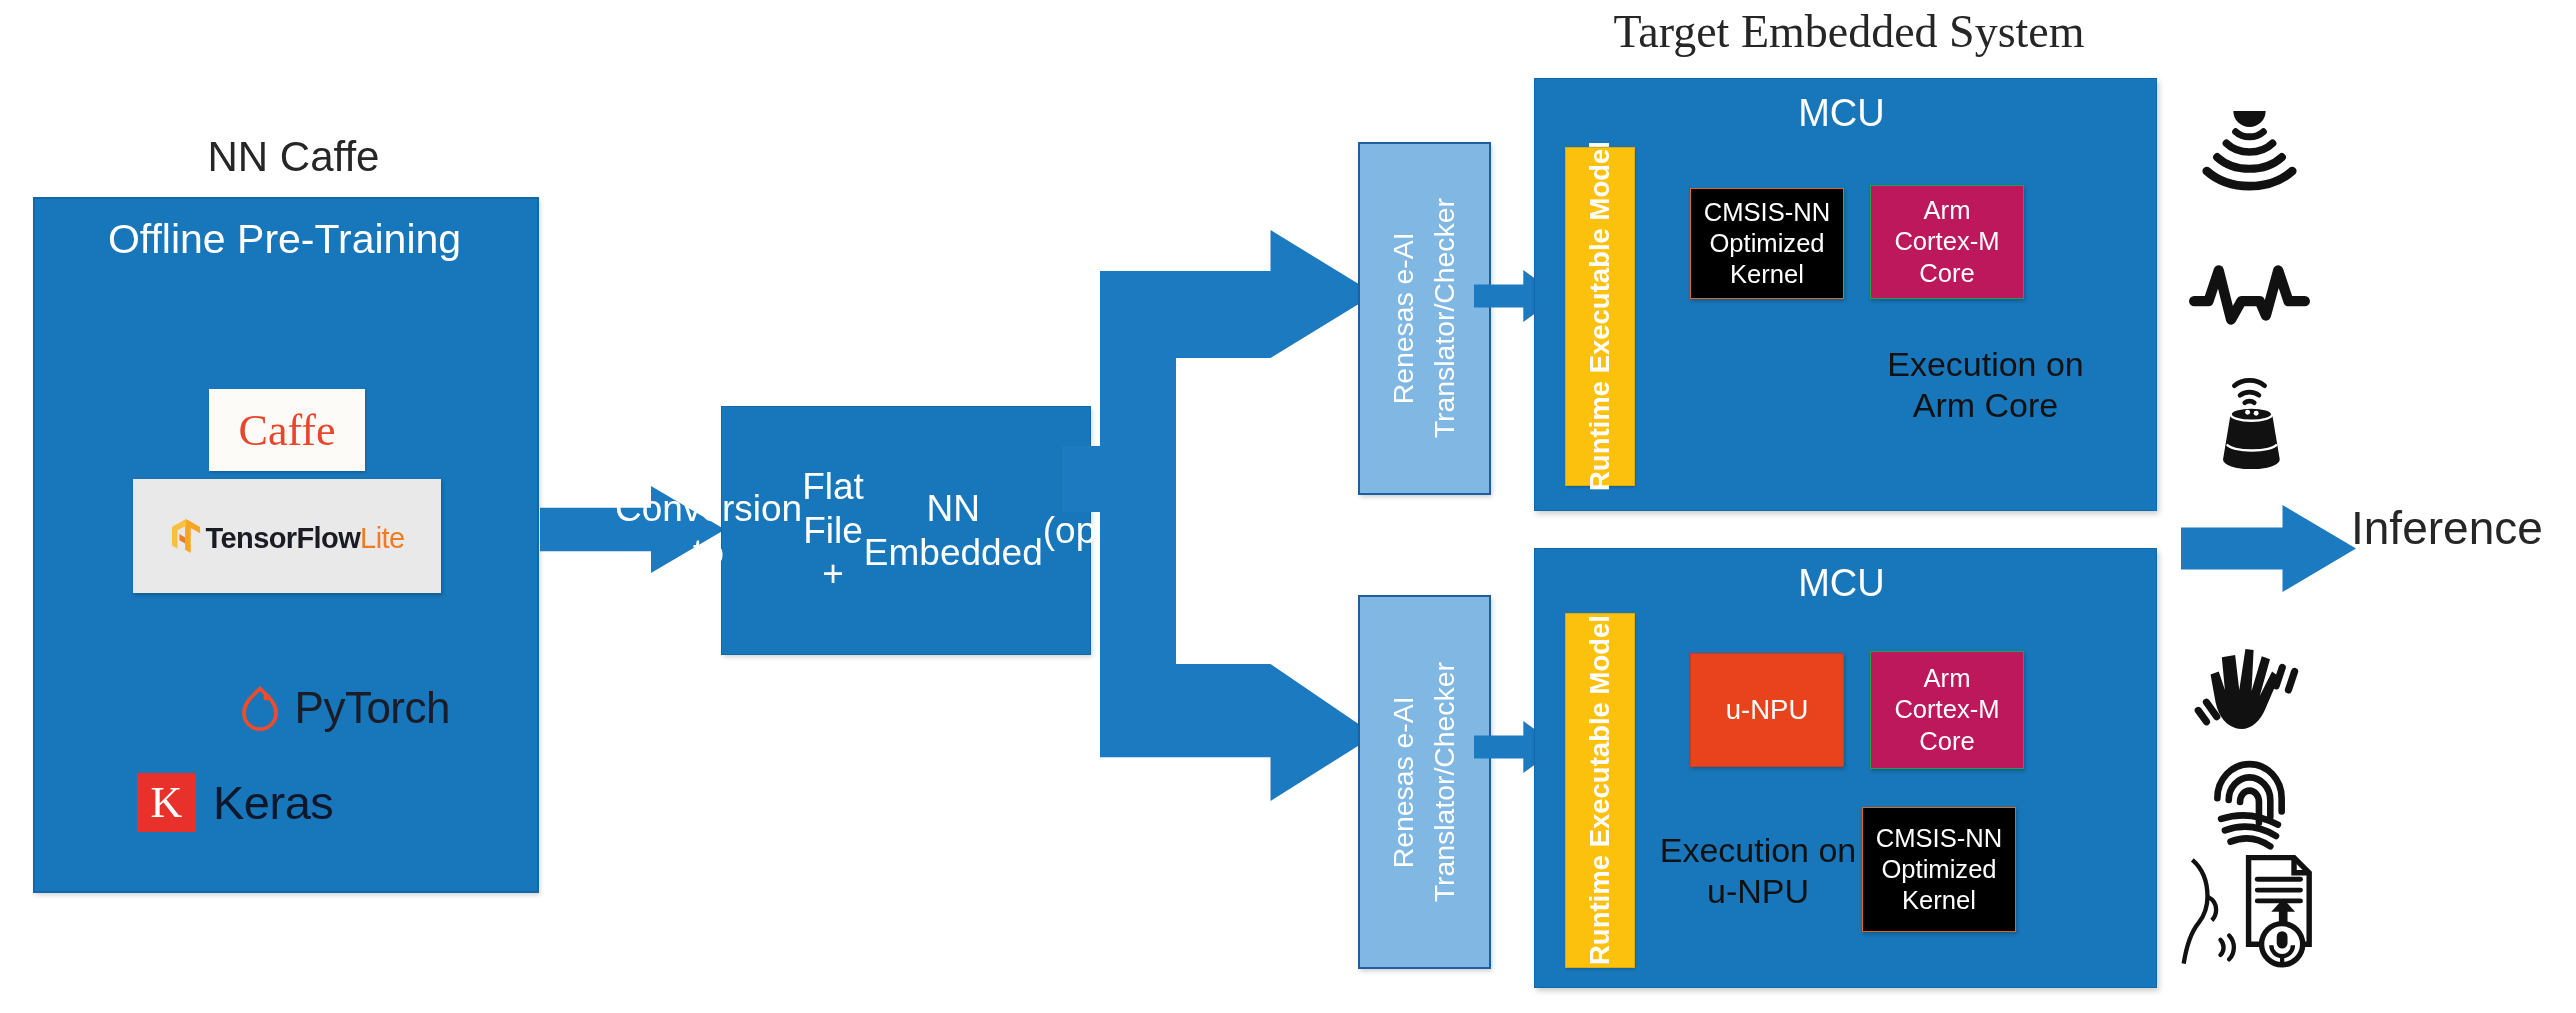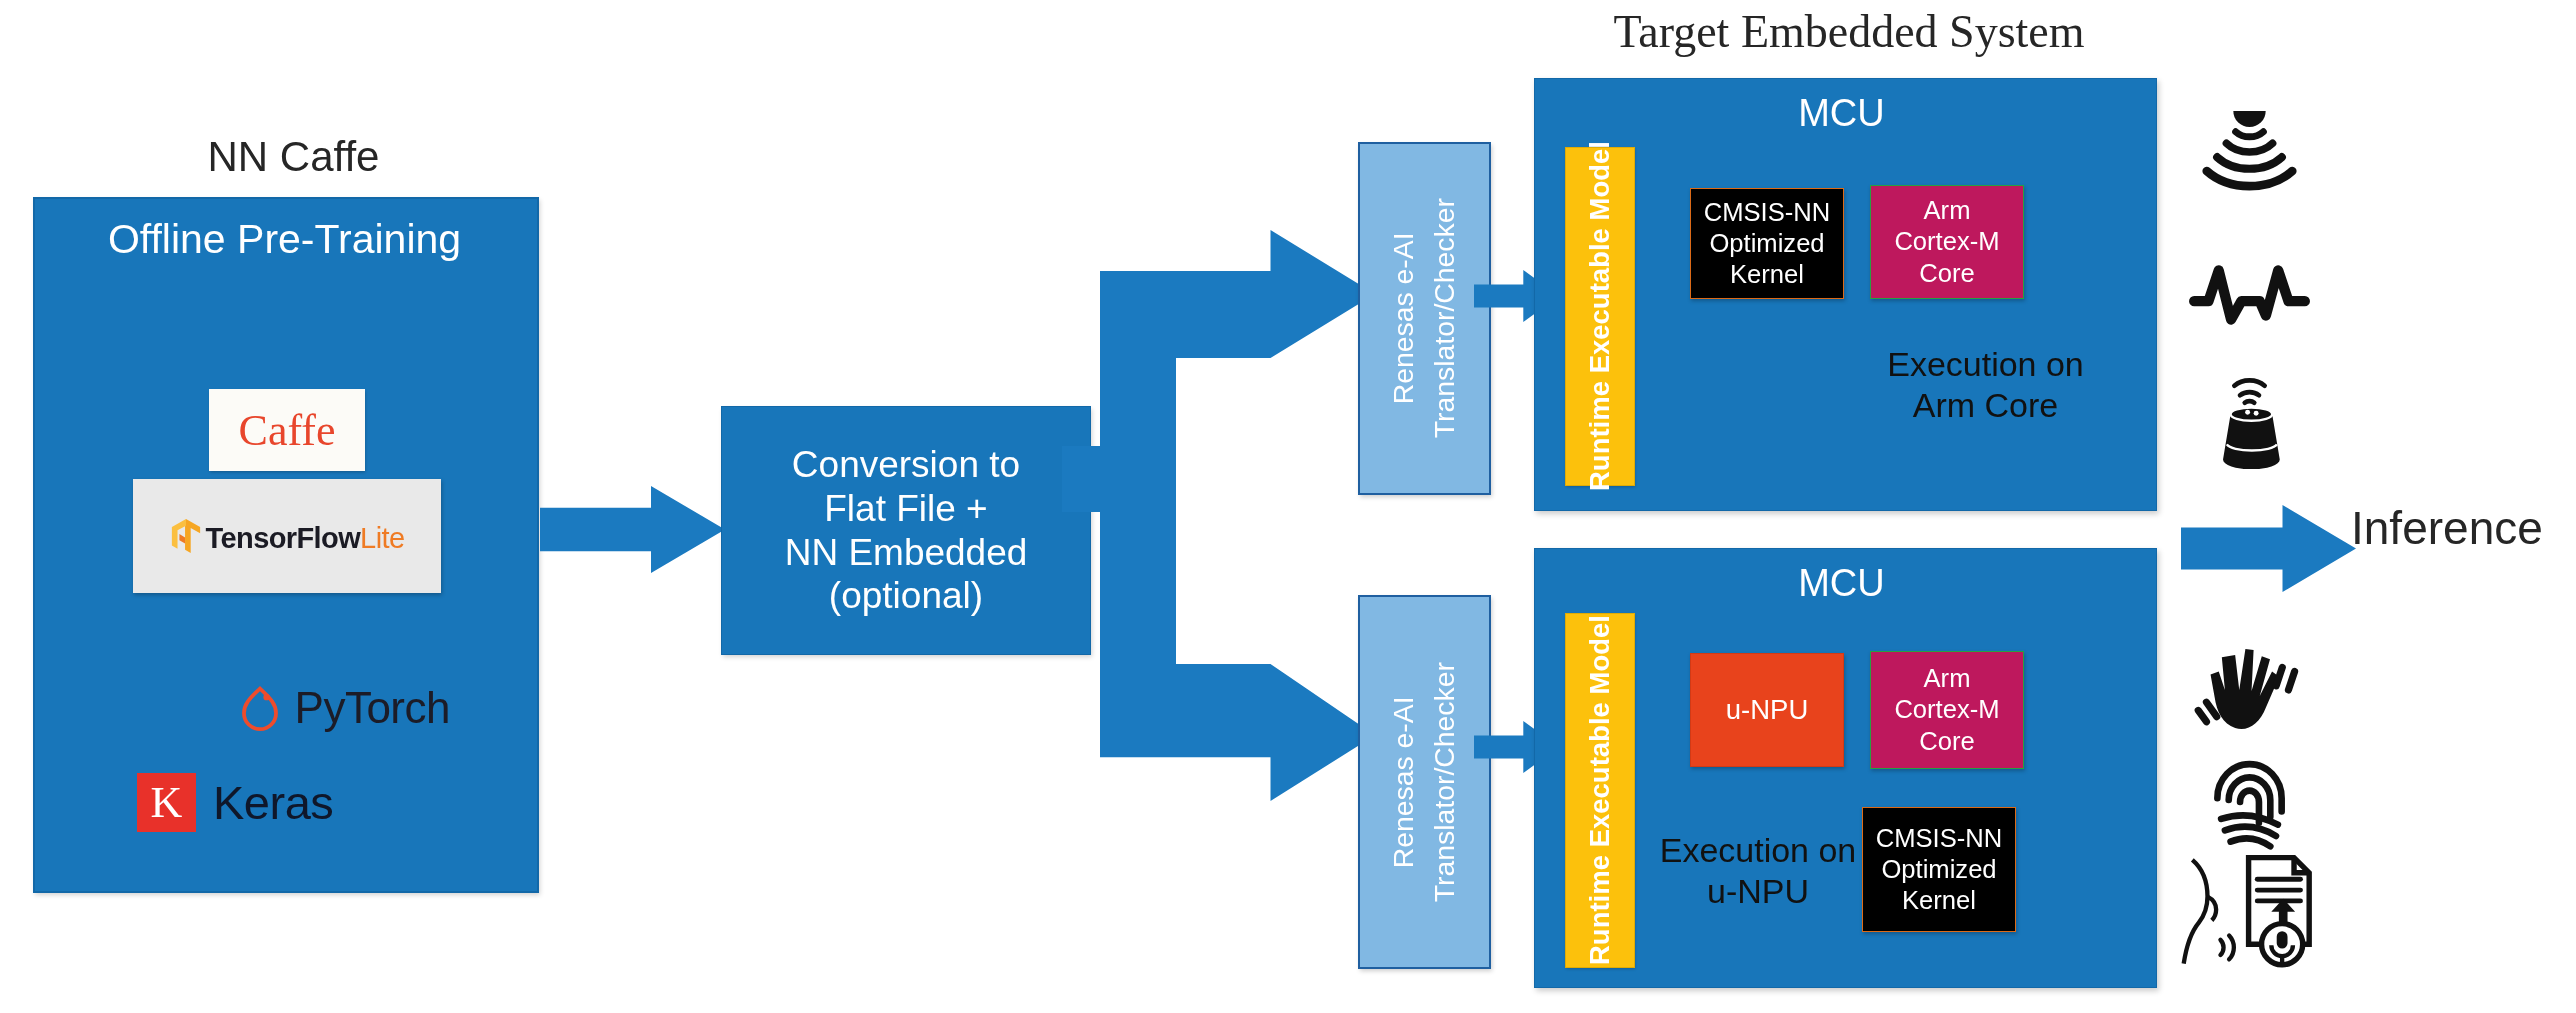--- a/index.html
+++ b/index.html
@@ -30,21 +30,21 @@
   #pytorch-row .lbl{font-size:44px;color:#1c1c27;letter-spacing:-0.5px;}
   #keras-row{left:137px;top:768px;width:313px;height:68px;justify-content:flex-start;}
   #keras-k{width:59px;height:59px;background:#e8312a;color:#fff;font-size:44px;
            display:flex;align-items:center;justify-content:center;
            font-family:"Liberation Serif","DejaVu Serif",serif;}
   #keras-row .lbl{font-size:47px;color:#0f172a;margin-left:17px;letter-spacing:-0.5px;}
 
   
   #conv-box{left:721px;top:406px;width:368px;height:247px;background:#1876ba;
             border:1.9px solid #1268a8;box-shadow:1.9px 2.8px 4.7px rgba(0,0,0,.18);
-            flex-direction:column;color:#fff;font-size:37px;line-height:1.18;}
+            flex-direction:row;color:#fff;font-size:37px;line-height:1.18;}
 
   
   .arw{background:#1b7ac0;}
   #arrow-left{left:540px;top:486px;width:185px;height:87px;
     clip-path:polygon(0 25%,60% 25%,60% 0,100% 50%,60% 100%,60% 75%,0 75%);}
   #fork-top{left:1100px;top:230px;width:275px;height:128px;
     clip-path:polygon(0 100%,0 32%,62% 32%,62% 0,100% 50%,62% 100%);}
   #fork-bot{left:1100px;top:664px;width:275px;height:137px;
     clip-path:polygon(0 0,62% 0,62% -0%,62% 0,62% 0,100% 52%,62% 100%,62% 68%,0 68%);}
   #fork-stem{left:1100px;top:341px;width:76px;height:341px;}

